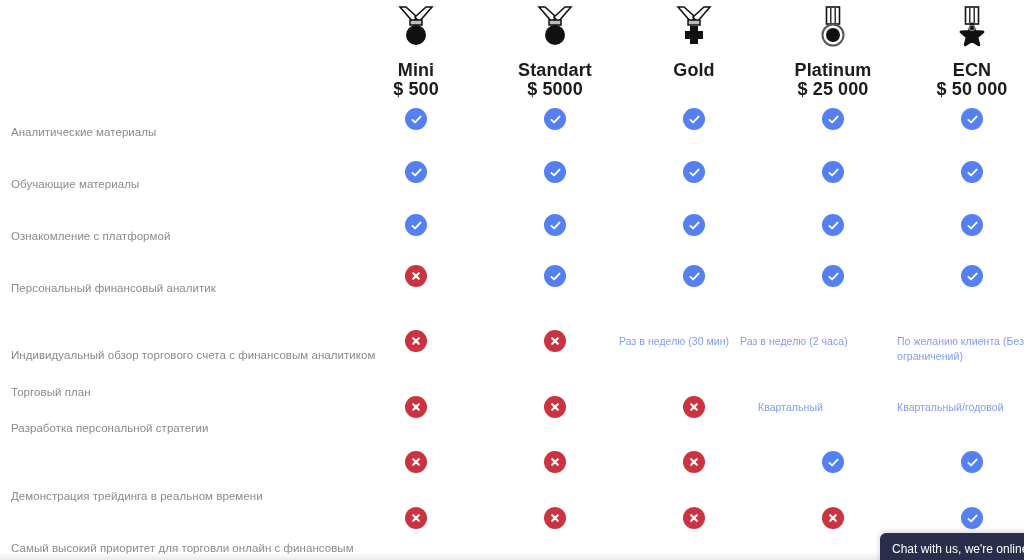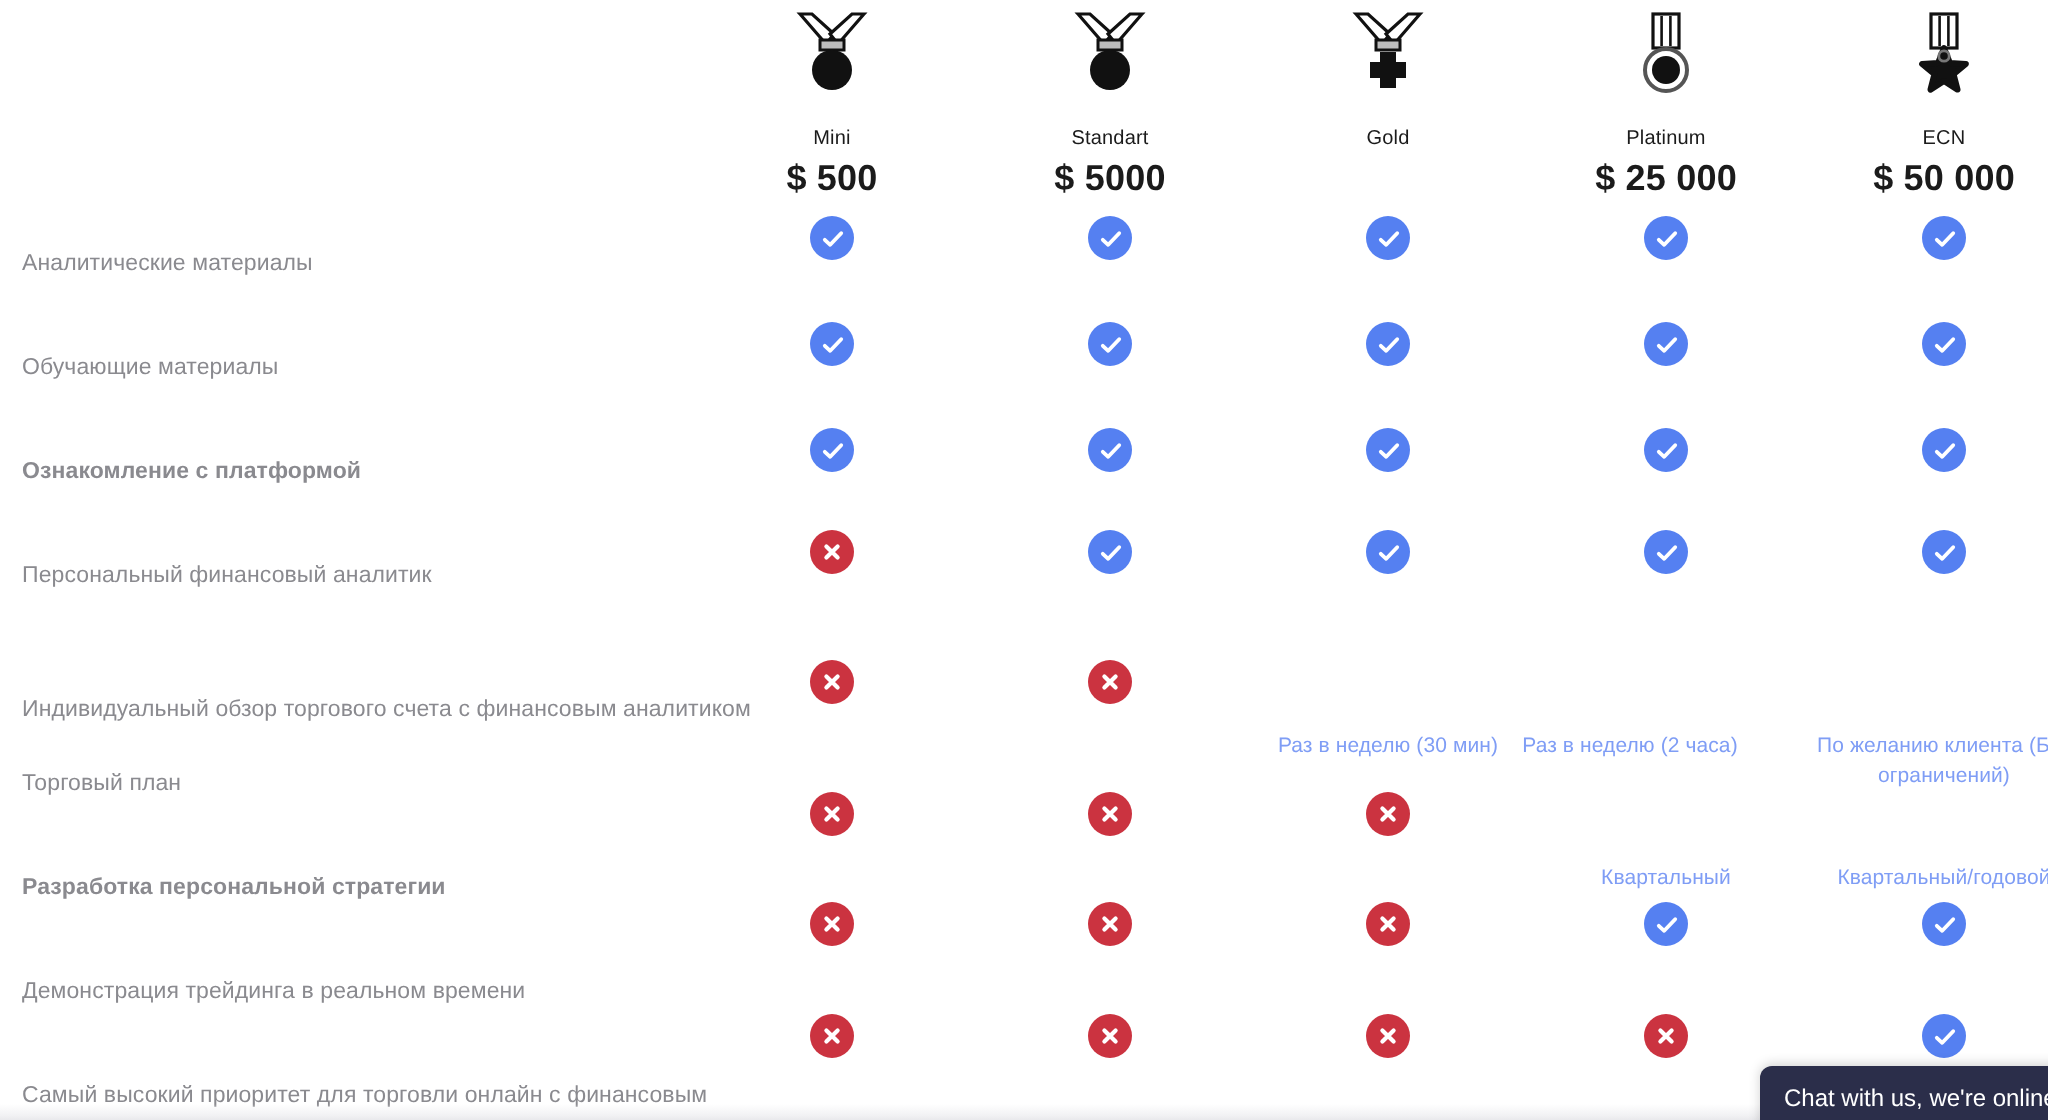--- a/index.html
+++ b/index.html
@@ -42,22 +42,22 @@
 
   .medal-wrap {
     height: 60px;
     display: flex;
     align-items: flex-start;
     justify-content: center;
     padding-top: 4px;
   }
 
   .plan-name {
-    font-size: 10px;
-    font-weight: normal;
+    font-size: 18px;
+    font-weight: bold;
     color: #1b1b1b;
     letter-spacing: 0.1px;
     line-height: 16px;
     margin-top: 2px;
   }
 
   .plan-price {
     font-size: 18px;
     font-weight: bold;
     color: #1b1b1b;
@@ -101,22 +101,21 @@
   .icon-no  { background: #cb3340; }
 
   .icon-yes svg, .icon-no svg { display: block; }
 
   .cell-text {
     font-size: 10.5px;
     color: #7f9df5;
     line-height: 15px;
     letter-spacing: 0.05px;
     width: 150px;
-    text-align: center;
-    margin-top: 32px;
+    text-align: left;
   }
 
   .cell-text.clip {
     width: 150px;
     overflow: hidden;
   }
 
   
   .chat-bubble {
     position: absolute;
@@ -216,25 +215,25 @@
           </svg>
         </div>
         <div class="plan-name">ECN</div>
         <div class="plan-price">$ 50 000</div>
       </div>
     </div>
 
   <div id="labels">
       <div class="feat-label" style="top: 125px;">Аналитические материалы</div>
       <div class="feat-label" style="top: 177px;">Обучающие материалы</div>
-      <div class="feat-label" style="top: 229px; font-weight: bold;">Ознакомление с платформой</div>
+      <div class="feat-label" style="top: 229px;">Ознакомление с платформой</div>
       <div class="feat-label" style="top: 281px;">Персональный финансовый аналитик</div>
       <div class="feat-label" style="top: 348px;">Индивидуальный обзор торгового счета с финансовым аналитиком</div>
       <div class="feat-label" style="top: 385px;">Торговый план</div>
-      <div class="feat-label" style="top: 437px; font-weight: bold;">Разработка персональной стратегии</div>
+      <div class="feat-label" style="top: 421px;">Разработка персональной стратегии</div>
       <div class="feat-label" style="top: 489px;">Демонстрация трейдинга в реальном времени</div>
       <div class="feat-label" style="top: 541px;">Самый высокий приоритет для торговли онлайн с финансовым</div>
     </div>
 
   <div id="cells">
       <div class="cell" style="left: 341px; top: 108px; height: 22px;">
         <span class="icon-yes">
           <svg width="13" height="13" viewBox="0 0 13 13">
             <path d="M2.4 6.9 L5.1 9.4 L10.6 3.6" fill="none" stroke="#fff" stroke-width="1.9" stroke-linecap="round" stroke-linejoin="round"></path>
           </svg>

